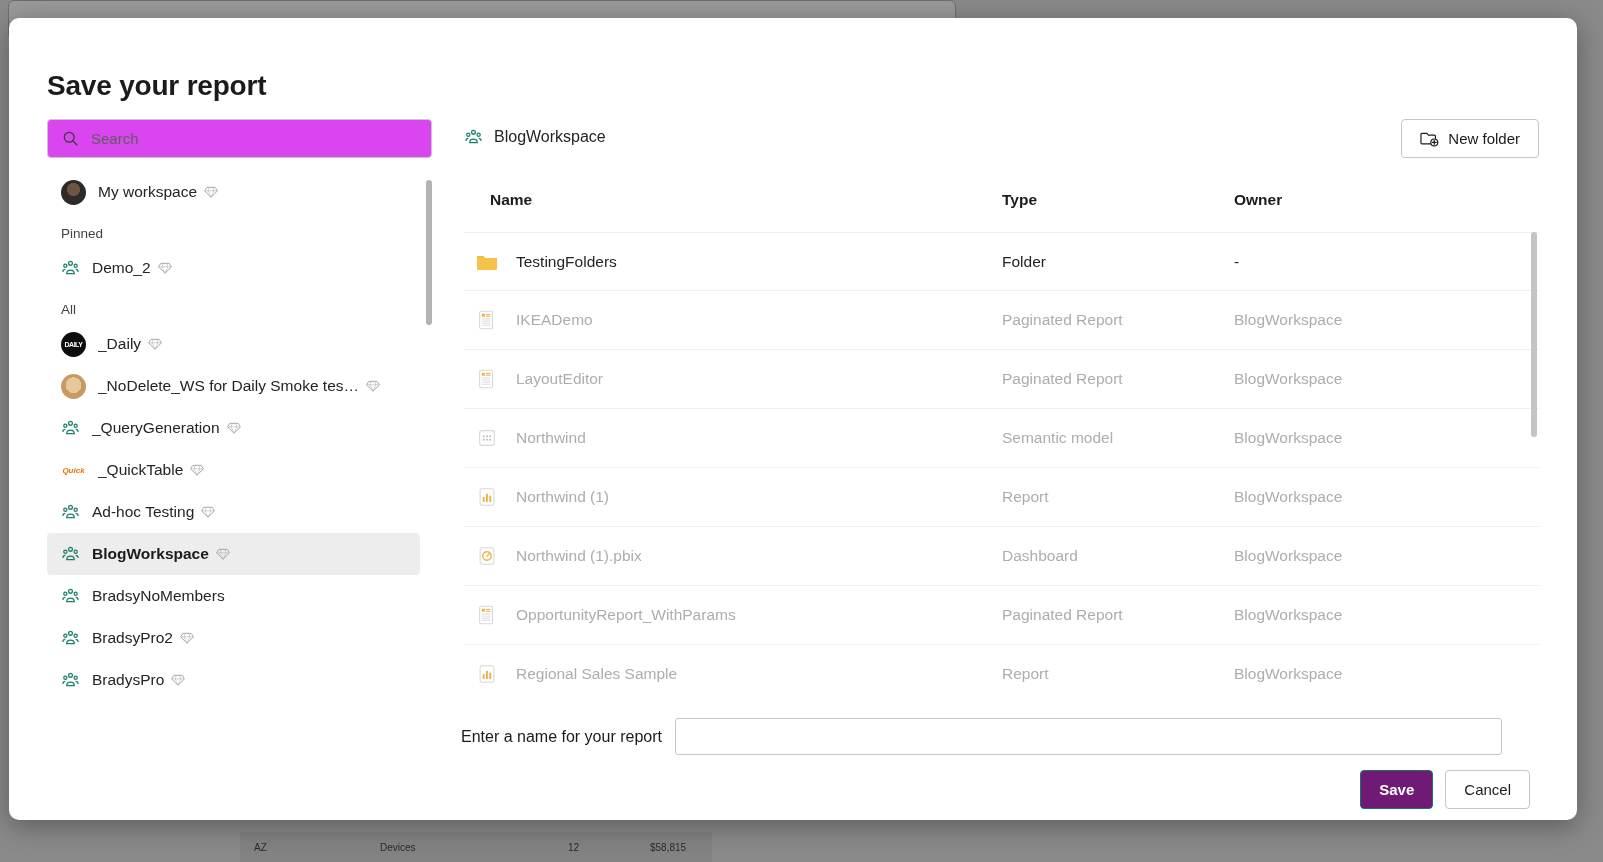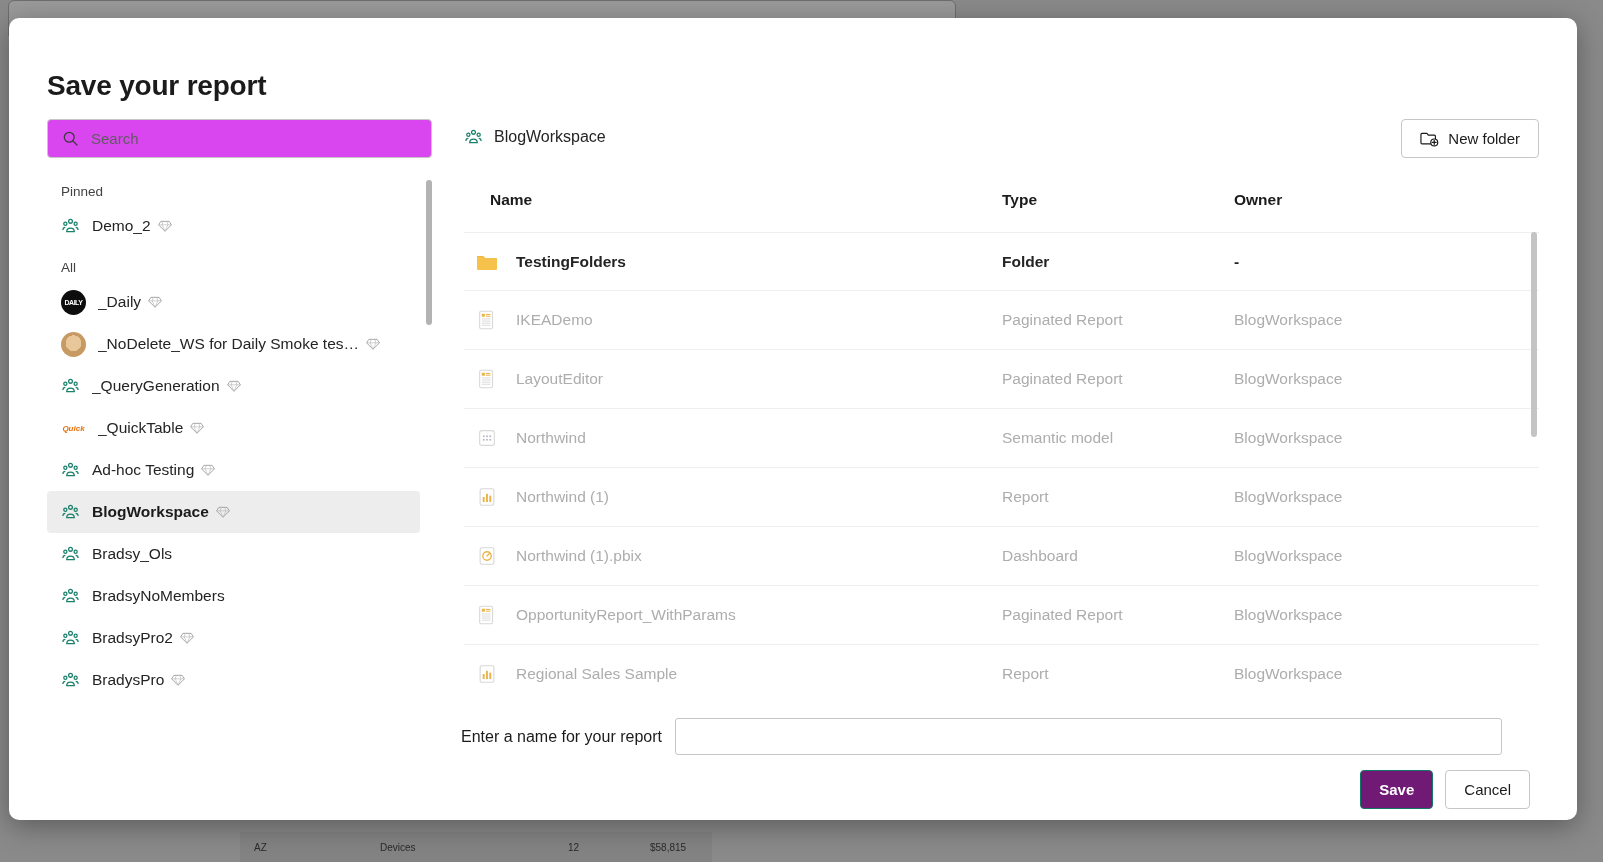--- a/index.html
+++ b/index.html
@@ -122,21 +122,21 @@
   .col-owner { left: 770px; }
 
   #table-body {
     position: absolute; left: 0; top: 113px; width: 1075px; height: 463px;
     overflow: hidden;
   }
   .row {
     position: relative; display: flex; align-items: center;
     height: 59px; border-bottom: 1px solid #efefef;
   }
-  .row:first-child { border-top: 1px solid #efefef; font-weight: bold; }
+  .row:first-child { border-top: 1px solid #efefef; }
   .cell { position: absolute; font-size: 15.5px; white-space: nowrap; }
   .c-icon { left: 10px; width: 26px; display: flex; align-items: center; justify-content: center; }
   .c-name { left: 52px; }
   .c-type { left: 538px; }
   .c-owner { left: 770px; }
   .row.enabled .cell { color: #242424; }
   .row.disabled .cell { color: #adadad; }
   .row.disabled { cursor: default; }
   .row.enabled { cursor: pointer; }
 
@@ -197,20 +197,30 @@
     <div id="search-box">
       <svg width="17" height="17" viewBox="0 0 20 20">
         <circle cx="8.5" cy="8.5" r="5.8" fill="none" stroke="#3b3b3b" stroke-width="1.5"></circle>
         <line x1="12.8" y1="12.8" x2="17.6" y2="17.6" stroke="#3b3b3b" stroke-width="1.5" stroke-linecap="round"></line>
       </svg>
       <input id="search-input" type="text" placeholder="Search" style="">
     </div>
 
     <div id="ws-list">
 
+      <div class="ws-item">
+          <span class="avatar photo"></span>
+          <span class="ws-label">My workspace</span>
+          <span class="ws-gem">
+    <svg width="14" height="14" viewBox="0 0 24 24">
+      <path d="M5 4h14l4 6-11 11L1 10z" fill="none" stroke="#9a9a9a" stroke-width="1.5" stroke-linejoin="round"></path>
+      <path d="M1 10h22M9 4l-2 6 5 11M15 4l2 6-5 11" fill="none" stroke="#b5b5b5" stroke-width="1.1"></path>
+    </svg>
+          </span>
+        </div>
         <div class="ws-section">Pinned</div>
         <div class="ws-item">
           <svg width="19" height="19" viewBox="0 0 24 24" style="flex:0 0 auto">
     <circle cx="12" cy="5.5" r="2.4" fill="none" stroke="#1a7f6b" stroke-width="1.6"></circle>
     <circle cx="5.5" cy="8.5" r="2" fill="none" stroke="#1a7f6b" stroke-width="1.6"></circle>
     <circle cx="18.5" cy="8.5" r="2" fill="none" stroke="#1a7f6b" stroke-width="1.6"></circle>
     <path d="M7.2 18.6c0-2.7 2.1-4.6 4.8-4.6s4.8 1.9 4.8 4.6z" fill="none" stroke="#1a7f6b" stroke-width="1.6"></path>
     <path d="M2.4 16.4c0-2 1.3-3.2 3.1-3.2" fill="none" stroke="#1a7f6b" stroke-width="1.5"></path>
     <path d="M21.6 16.4c0-2-1.3-3.2-3.1-3.2" fill="none" stroke="#1a7f6b" stroke-width="1.5"></path>
   </svg>
@@ -296,31 +306,20 @@
     <path d="M2.4 16.4c0-2 1.3-3.2 3.1-3.2" fill="none" stroke="#1a7f6b" stroke-width="1.5"></path>
     <path d="M21.6 16.4c0-2-1.3-3.2-3.1-3.2" fill="none" stroke="#1a7f6b" stroke-width="1.5"></path>
   </svg>
           <span class="ws-label">BlogWorkspace</span>
           <span class="ws-gem">
     <svg width="14" height="14" viewBox="0 0 24 24">
       <path d="M5 4h14l4 6-11 11L1 10z" fill="none" stroke="#9a9a9a" stroke-width="1.5" stroke-linejoin="round"></path>
       <path d="M1 10h22M9 4l-2 6 5 11M15 4l2 6-5 11" fill="none" stroke="#b5b5b5" stroke-width="1.1"></path>
     </svg>
           </span>
-        </div>
-        <div class="ws-item">
-          <svg width="19" height="19" viewBox="0 0 24 24" style="flex:0 0 auto">
-    <circle cx="12" cy="5.5" r="2.4" fill="none" stroke="#1a7f6b" stroke-width="1.6"></circle>
-    <circle cx="5.5" cy="8.5" r="2" fill="none" stroke="#1a7f6b" stroke-width="1.6"></circle>
-    <circle cx="18.5" cy="8.5" r="2" fill="none" stroke="#1a7f6b" stroke-width="1.6"></circle>
-    <path d="M7.2 18.6c0-2.7 2.1-4.6 4.8-4.6s4.8 1.9 4.8 4.6z" fill="none" stroke="#1a7f6b" stroke-width="1.6"></path>
-    <path d="M2.4 16.4c0-2 1.3-3.2 3.1-3.2" fill="none" stroke="#1a7f6b" stroke-width="1.5"></path>
-    <path d="M21.6 16.4c0-2-1.3-3.2-3.1-3.2" fill="none" stroke="#1a7f6b" stroke-width="1.5"></path>
-  </svg>
-          <span class="ws-label">Bradsy_Ols</span>
         </div>
         <div class="ws-item">
           <svg width="19" height="19" viewBox="0 0 24 24" style="flex:0 0 auto">
     <circle cx="12" cy="5.5" r="2.4" fill="none" stroke="#1a7f6b" stroke-width="1.6"></circle>
     <circle cx="5.5" cy="8.5" r="2" fill="none" stroke="#1a7f6b" stroke-width="1.6"></circle>
     <circle cx="18.5" cy="8.5" r="2" fill="none" stroke="#1a7f6b" stroke-width="1.6"></circle>
     <path d="M7.2 18.6c0-2.7 2.1-4.6 4.8-4.6s4.8 1.9 4.8 4.6z" fill="none" stroke="#1a7f6b" stroke-width="1.6"></path>
     <path d="M2.4 16.4c0-2 1.3-3.2 3.1-3.2" fill="none" stroke="#1a7f6b" stroke-width="1.5"></path>
     <path d="M21.6 16.4c0-2-1.3-3.2-3.1-3.2" fill="none" stroke="#1a7f6b" stroke-width="1.5"></path>
   </svg>

